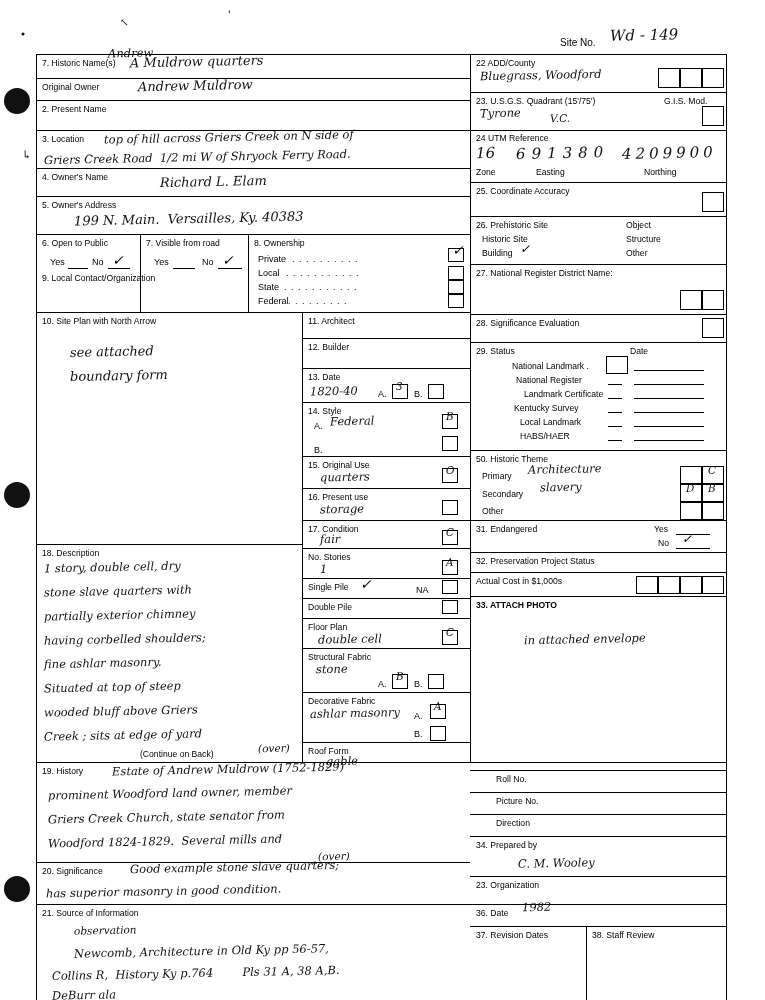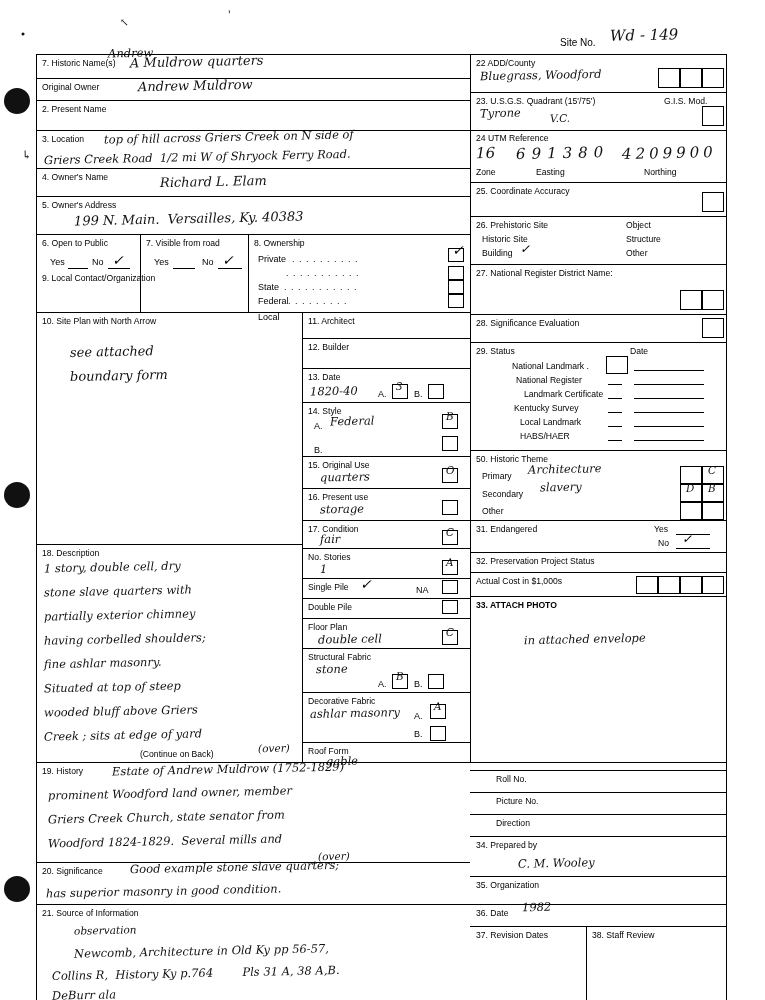--- a/index.html
+++ b/index.html
@@ -85,21 +85,21 @@
     <div class="lbl" style="left:124px;top:232px;font-size:9px;">Yes</div>
     <div class="lbl" style="left:172px;top:232px;font-size:9px;">No</div>
     <div class="dashed" style="left:143px;top:242px;width:22px;"></div>
     <div class="dashed" style="left:188px;top:242px;width:24px;"></div>
     <div class="chk" style="left:192px;top:226px;">✓</div>
 
     <div class="ln v" style="left:218px;top:208px;height:78px;"></div>
     <div class="lbl" style="left:224px;top:213px;">8. Ownership</div>
     <div class="lbl" style="left:228px;top:229px;font-size:9px;">Private</div>
     <div class="lbl dot" style="left:262px;top:229px;font-size:9px;">. . . . . . . . . .</div>
-    <div class="lbl" style="left:228px;top:243px;font-size:9px;margin-top:44px;">Local</div>
+    <div class="lbl" style="left:228px;top:243px;font-size:9px;">Local</div>
     <div class="lbl dot" style="left:256px;top:243px;font-size:9px;">. . . . . . . . . . .</div>
     <div class="lbl" style="left:228px;top:257px;font-size:9px;">State</div>
     <div class="lbl dot" style="left:254px;top:257px;font-size:9px;">. . . . . . . . . . .</div>
     <div class="lbl" style="left:228px;top:271px;font-size:9px;">Federal</div>
     <div class="lbl dot" style="left:258px;top:271px;font-size:9px;">. . . . . . . . .</div>
     <div class="box" style="left:418px;top:222px;width:16px;height:14px;"></div>
     <div class="box" style="left:418px;top:240px;width:16px;height:14px;"></div>
     <div class="box" style="left:418px;top:254px;width:16px;height:14px;"></div>
     <div class="box" style="left:418px;top:268px;width:16px;height:14px;"></div>
     <div class="chk" style="left:422px;top:216px;">✓</div>
@@ -340,21 +340,21 @@
     <div class="ln h" style="left:440px;top:766px;width:256px;"></div>
     <div class="lbl" style="left:466px;top:771px;">Picture No.</div>
     <div class="ln h" style="left:440px;top:788px;width:256px;"></div>
     <div class="lbl" style="left:466px;top:793px;">Direction</div>
     <div class="ln h" style="left:440px;top:810px;width:256px;"></div>
 
     <div class="lbl" style="left:446px;top:815px;">34. Prepared by</div>
     <div class="hand sm" style="left:488px;top:830px;">C. M. Wooley</div>
     <div class="ln h" style="left:440px;top:850px;width:256px;"></div>
 
-    <div class="lbl" style="left:446px;top:855px;">35. Organization</div>
+    <div class="lbl" style="left:446px;top:855px;">23. Organization</div>
     <div class="ln h" style="left:440px;top:878px;width:256px;"></div>
 
     <div class="lbl" style="left:446px;top:883px;">36. Date</div>
     <div class="hand sm" style="left:492px;top:874px;">1982</div>
     <div class="ln h" style="left:440px;top:900px;width:256px;"></div>
 
     <div class="lbl" style="left:446px;top:905px;">37. Revision Dates</div>
     <div class="ln v" style="left:556px;top:900px;height:84px;"></div>
     <div class="lbl" style="left:562px;top:905px;">38. Staff Review</div>
 

